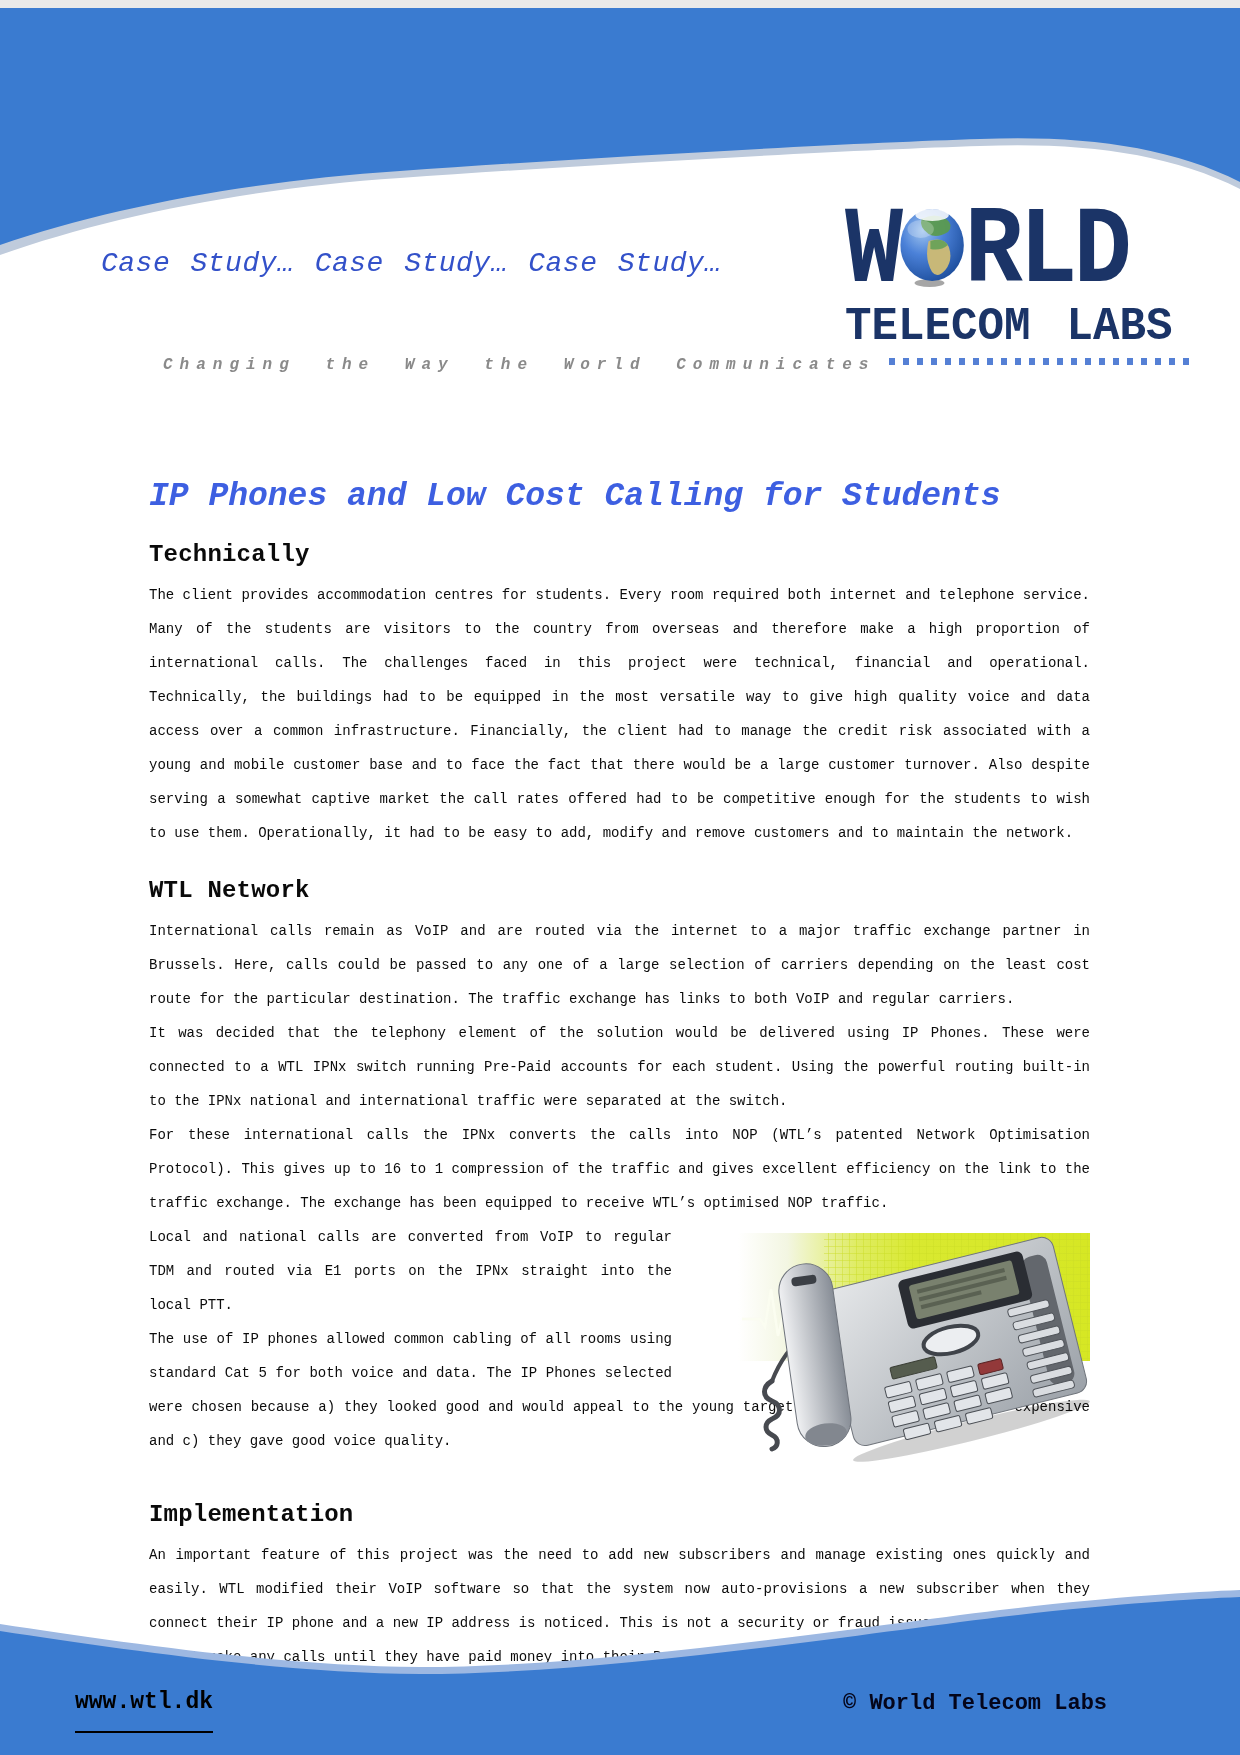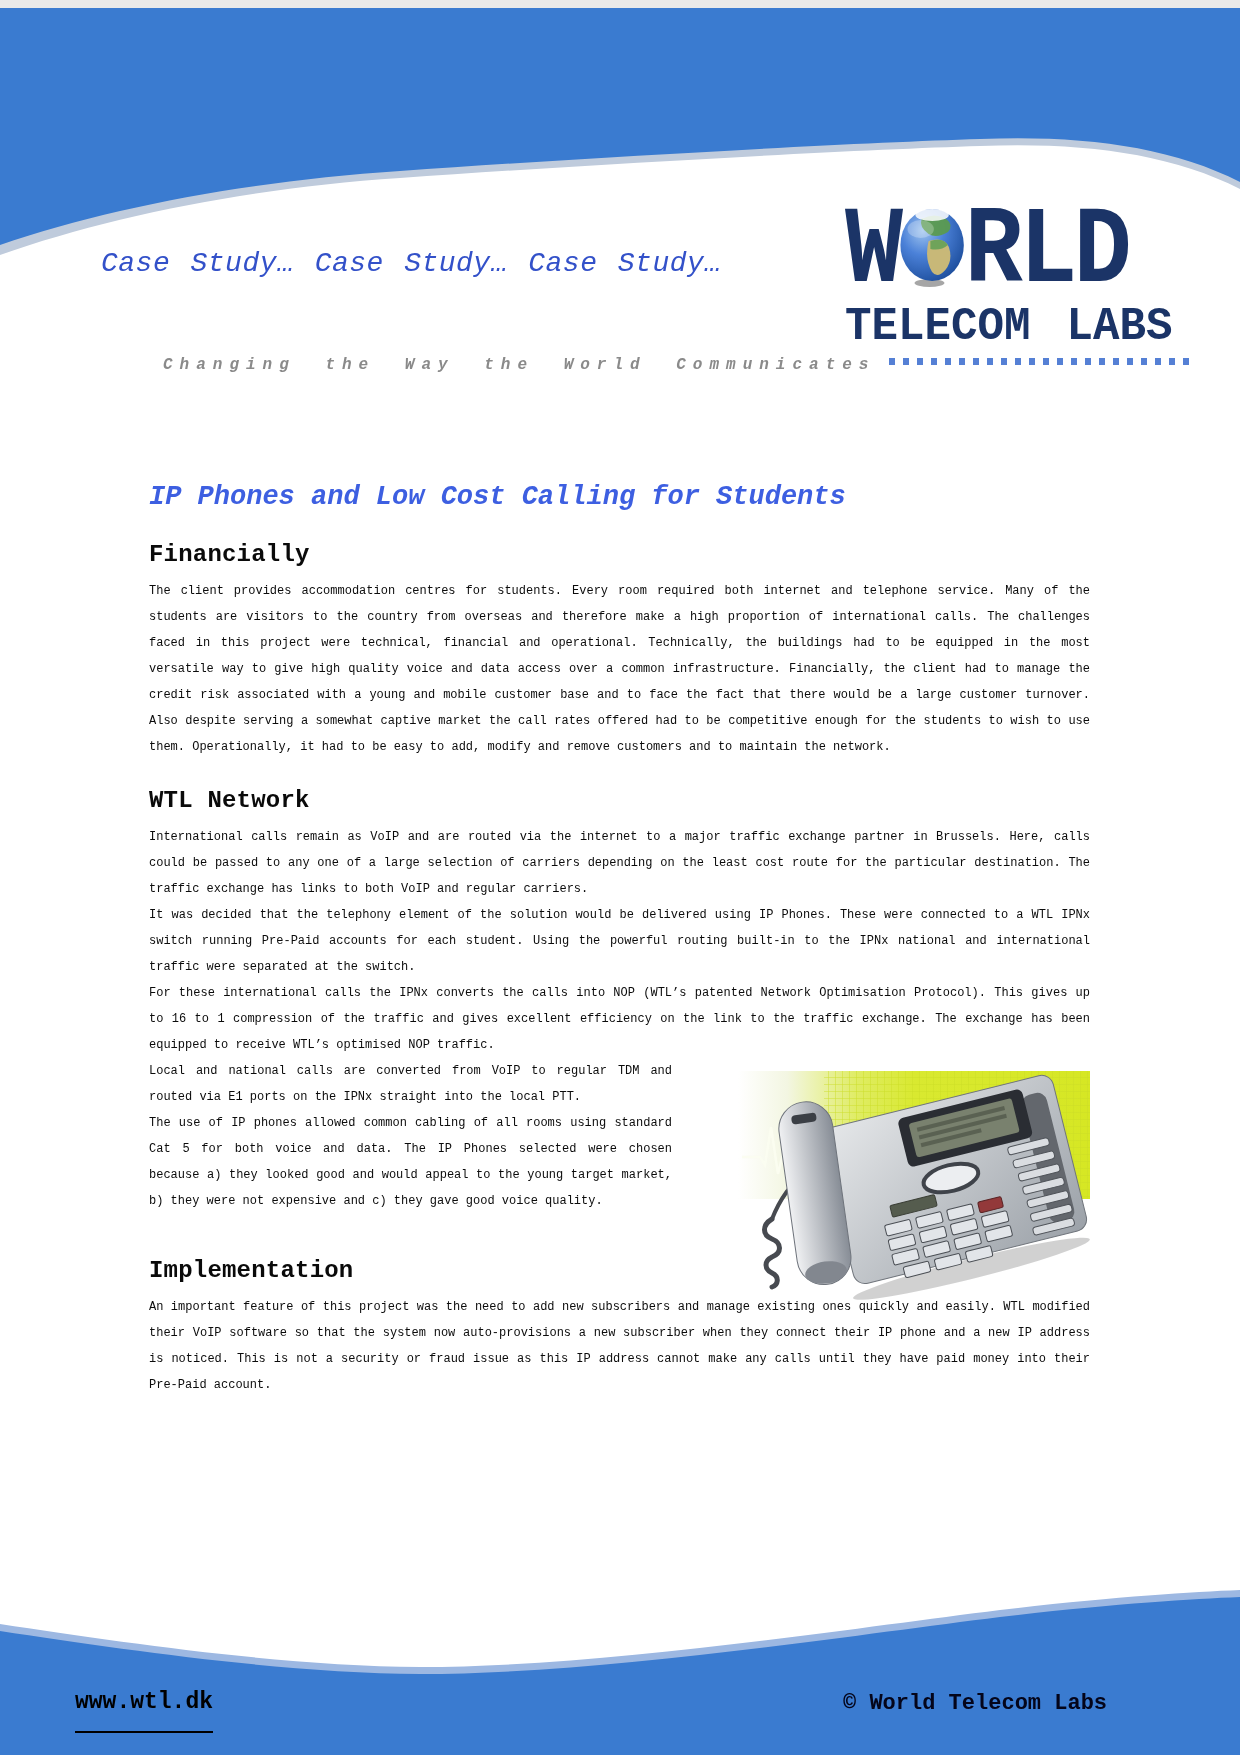--- a/index.html
+++ b/index.html
@@ -36,28 +36,28 @@
     font-style:italic;font-weight:bold;font-size:16px;color:#8a8a8a;
     letter-spacing:7px;word-spacing:13px;white-space:nowrap;
   }
   .dotted-divider{
     flex:1;height:7px;margin-left:14px;margin-top:2px;
     background:repeating-linear-gradient(90deg,#5580D5 0px,#5580D5 6px,transparent 6px,transparent 14px);
   }
   
   .content{position:absolute;left:149px;top:472px;width:941px;}
   .doc-title{
-    margin:0;font-size:27px;line-height:34px;font-weight:bold;font-style:italic;color:#3D5FE1;
+    margin:0;font-size:33px;line-height:34px;font-weight:bold;font-style:italic;color:#3D5FE1;
   }
   .content h2{
     margin:26px 0 8px 0;font-size:24px;line-height:30px;font-weight:bold;color:#0a0a0a;letter-spacing:.2px;
   }
   .content h2.h-impl{margin-top:42px;}
   .content p{
-    margin:0;font-size:12px;line-height:26px;text-align:justify;
+    margin:0;font-size:14px;line-height:34px;text-align:justify;
   }
   .photo-float{
     float:right;width:402px;height:152px;margin-left:16px;position:relative;
   }
   .photo-float svg{display:block;width:352px;height:235px;margin:13px 0 0 auto;}
   
   .site-link{
     position:absolute;left:75px;top:1681px;
     font-weight:bold;font-size:23px;color:#000;
     border-bottom:2.5px solid #000;padding-bottom:16px;cursor:pointer;text-decoration:none;
@@ -100,21 +100,21 @@
   </div>
 
   <div class="tagline-row">
     <span class="tagline">Changing the Way the World Communicates</span>
     <span class="dotted-divider"></span>
   </div>
 
   <div class="content">
     <div class="doc-title">IP Phones and Low Cost Calling for Students</div>
 
-    <h2>Financially</h2>
+    <h2>Technically</h2>
     <p>The client provides accommodation centres for students. Every room required both internet and telephone service. Many of the students are visitors to the country from overseas and therefore make a high proportion of international calls. The challenges faced in this project were technical, financial and operational. Technically, the buildings had to be equipped in the most versatile way to give high quality voice and data access over a common infrastructure. Financially, the client had to manage the credit risk associated with a young and mobile customer base and to face the fact that there would be a large customer turnover. Also despite serving a somewhat captive market the call rates offered had to be competitive enough for the students to wish to use them. Operationally, it had to be easy to add, modify and remove customers and to maintain the network.</p>
 
     <h2>WTL Network</h2>
     <p>International calls remain as VoIP and are routed via the internet to a major traffic exchange partner in Brussels. Here, calls could be passed to any one of a large selection of carriers depending on the least cost route for the particular destination. The traffic exchange has links to both VoIP and regular carriers.</p>
     <p>It was decided that the telephony element of the solution would be delivered using IP Phones. These were connected to a WTL IPNx switch running Pre-Paid accounts for each student. Using the powerful routing built-in to the IPNx national and international traffic were separated at the switch.</p>
     <p>For these international calls the IPNx converts the calls into NOP (WTL’s patented Network Optimisation Protocol). This gives up to 16 to 1 compression of the traffic and gives excellent efficiency on the link to the traffic exchange. The exchange has been equipped to receive WTL’s optimised NOP traffic.</p>
 
     <div class="photo-float">
       <svg viewBox="0 0 352 235" aria-hidden="true">
         <defs>

